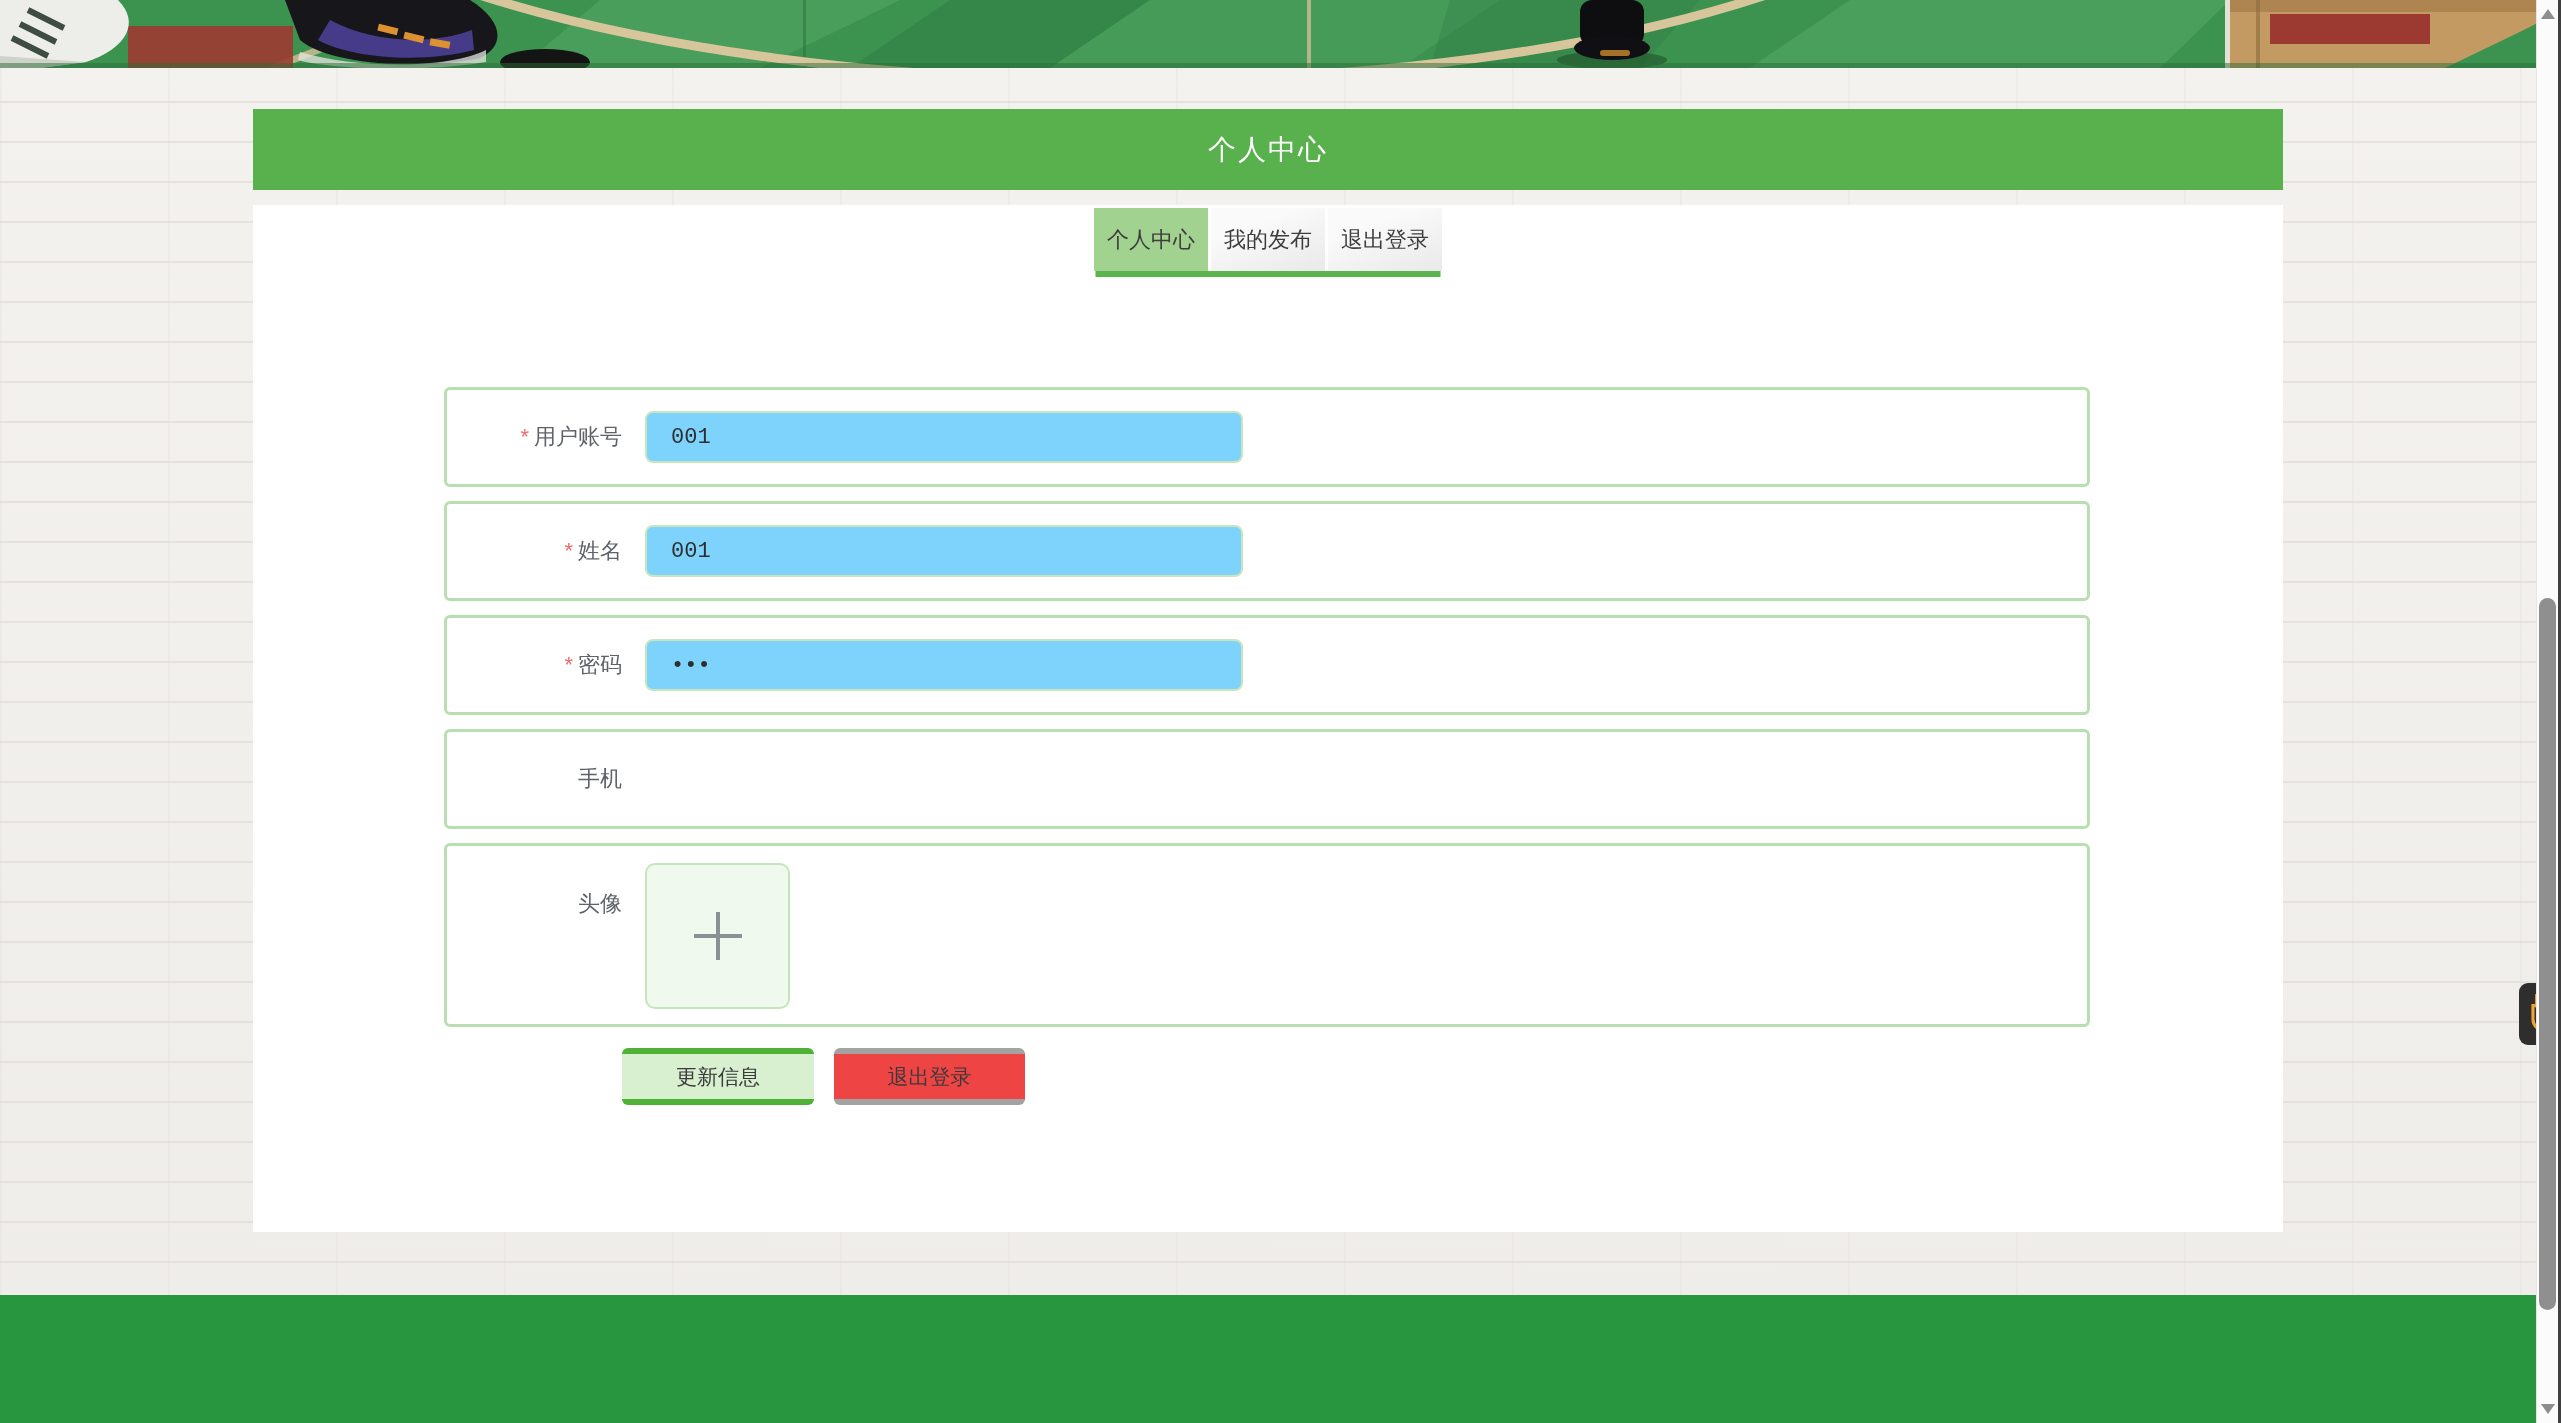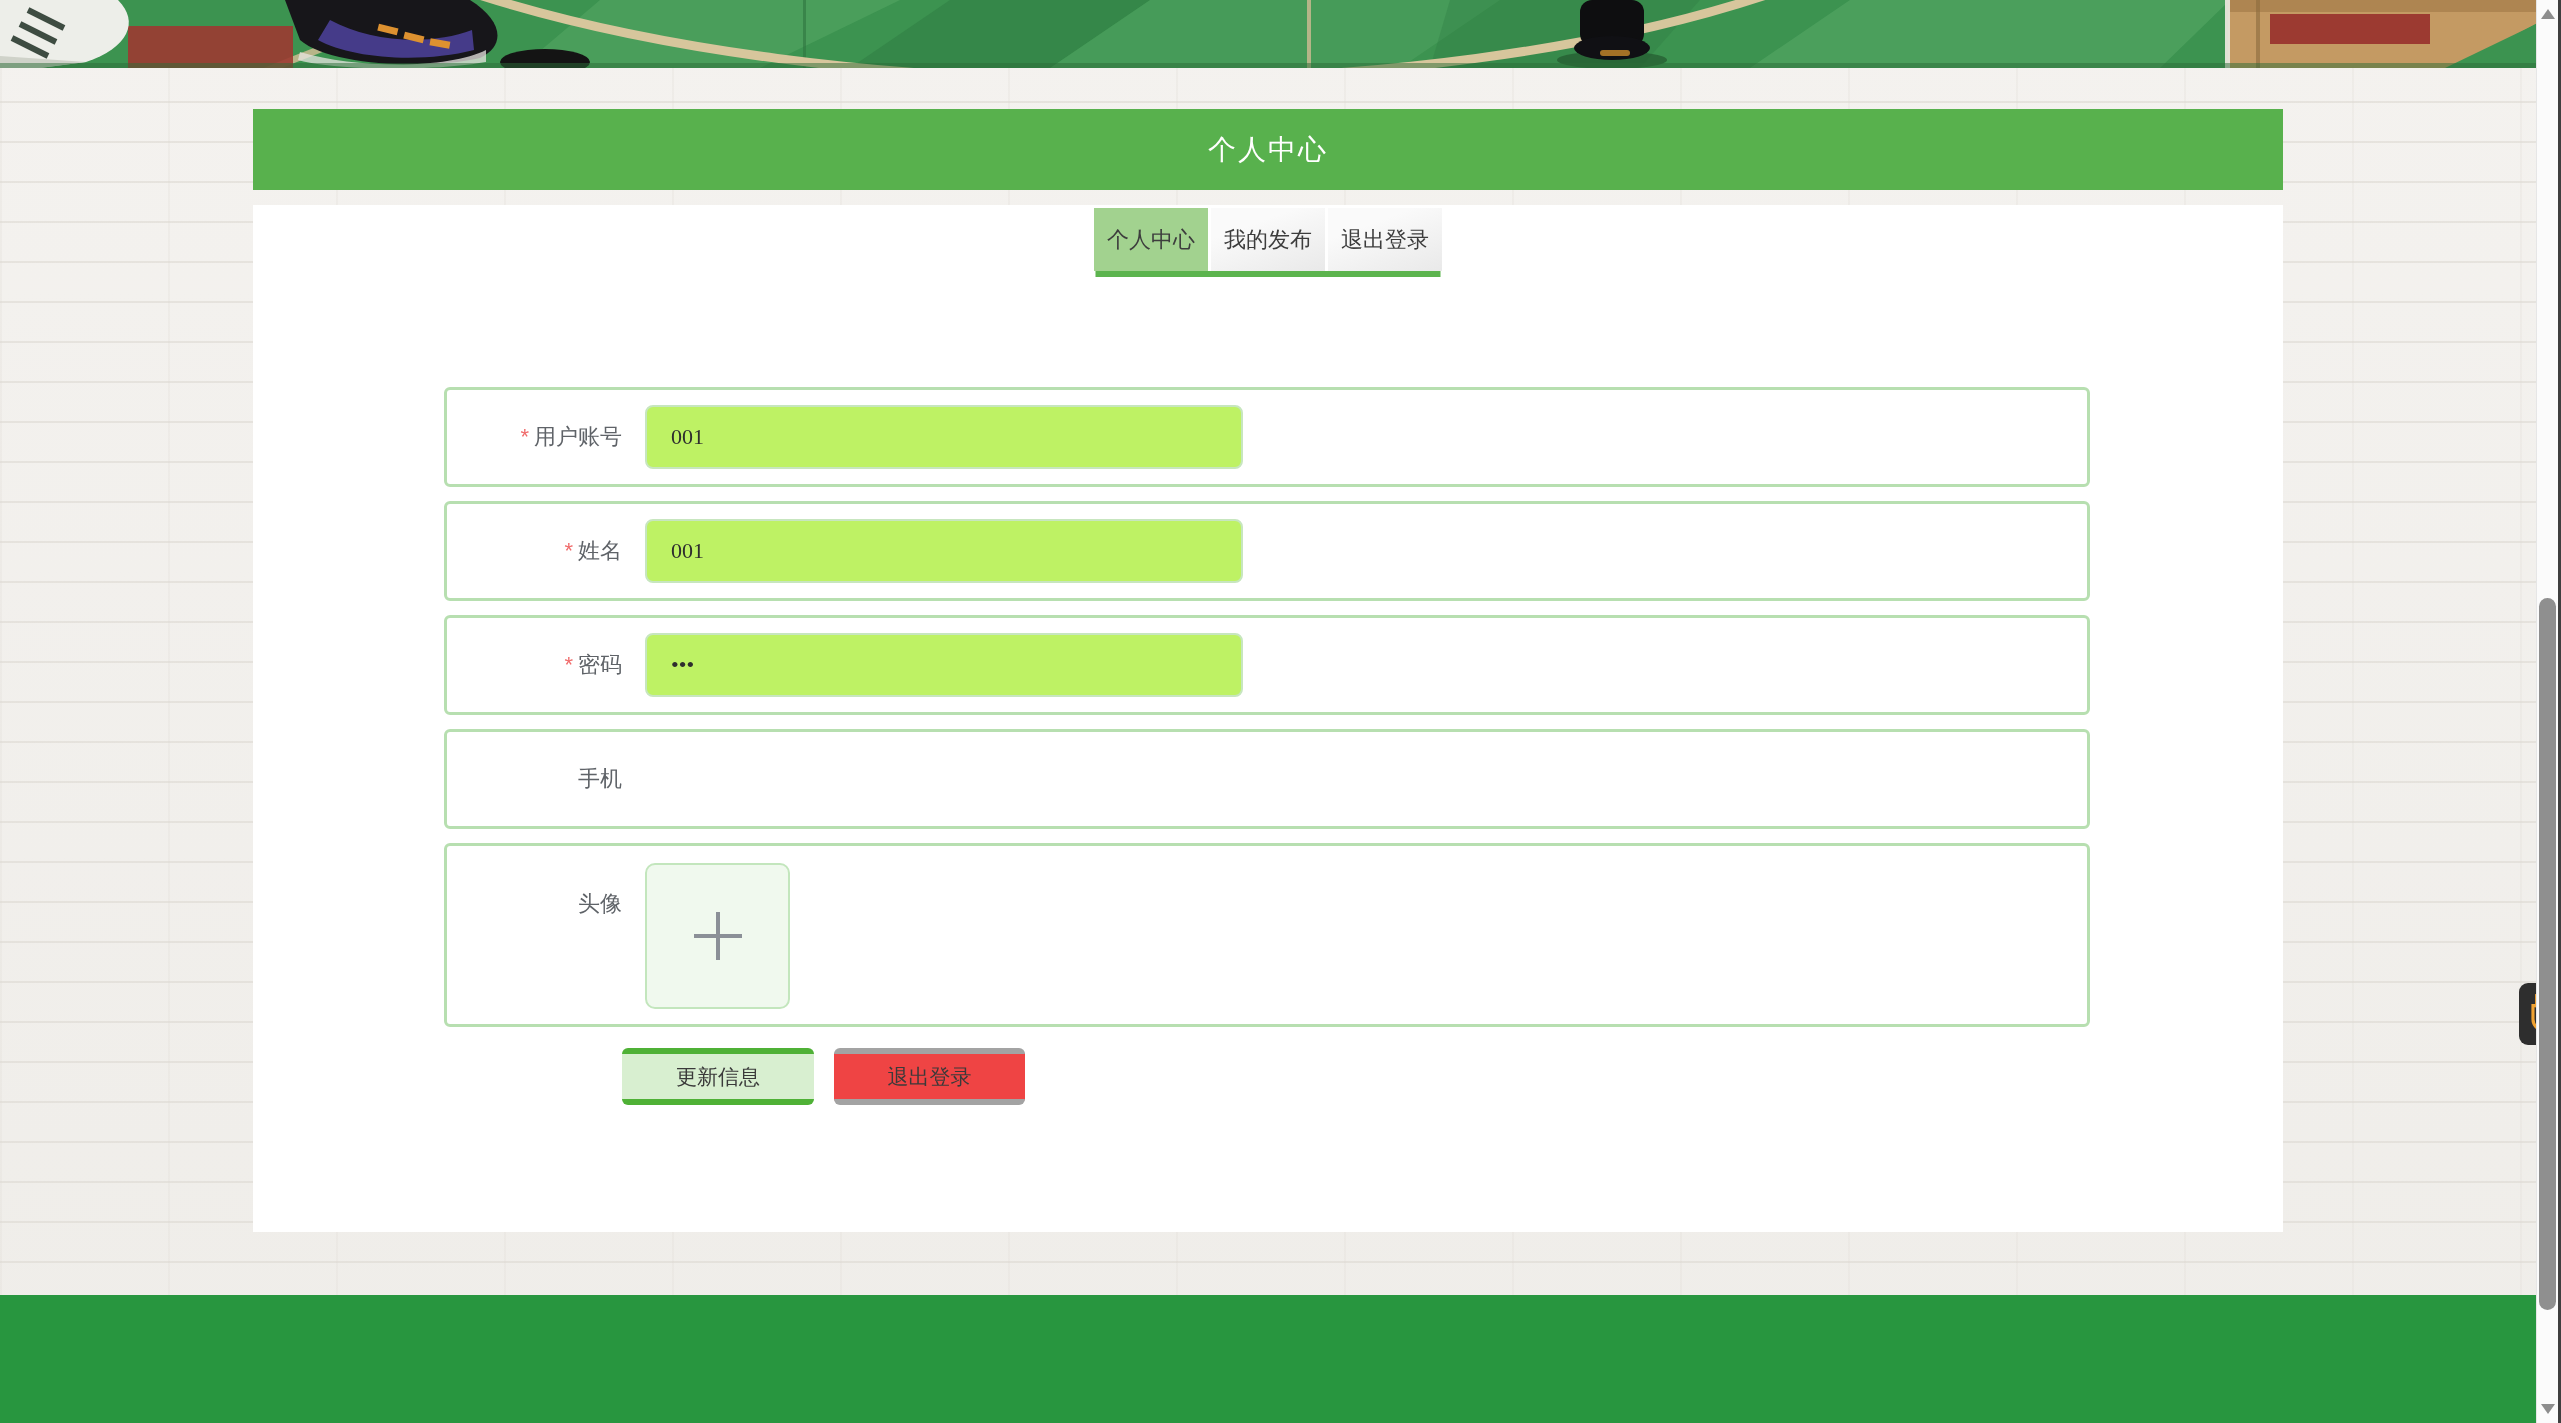--- a/index.html
+++ b/index.html
@@ -47,23 +47,23 @@
   .form-row {
     border:3px solid #b7dfb0; border-radius:6px; background:#fff;
     height:100px; margin-bottom:14px; display:flex; align-items:center;
   }
   .form-label {
     flex:none; width:188px; padding-right:13px; margin-right:10px;
     text-align:right; font-size:22px; color:#5f6368; line-height:1.2;
   }
   .req { color:#f06c6c; margin-right:5px; font-size:22px; }
   .field-input, .field-select {
-    width:598px; height:64px; background:#bef264; border:2px solid #c7e6bf;
+    width:598px; height:52px; background:#7dd3fc; border:2px solid #c7e6bf;
     border-radius:8px; font-size:22px; color:#2e2e2e; padding:0 24px; outline:none;
-    font-family:Liberation Serif, serif;
+    font-family:Liberation Mono, monospace;
   }
   .field-select { position:relative; display:flex; align-items:center; cursor:pointer; }
   .chevron-down { position:absolute; right:20px; top:50%; transform:translateY(-50%); }
 
   .form-row.avatar-row { height:184px; align-items:flex-start; padding-top:17px; }
   .form-row.avatar-row .form-label { padding-top:28px; }
   .avatar-box {
     width:145px; height:146px; background:#f0f9ee; border:2px solid #c3e6bd;
     border-radius:10px; position:relative; cursor:pointer;
   }

